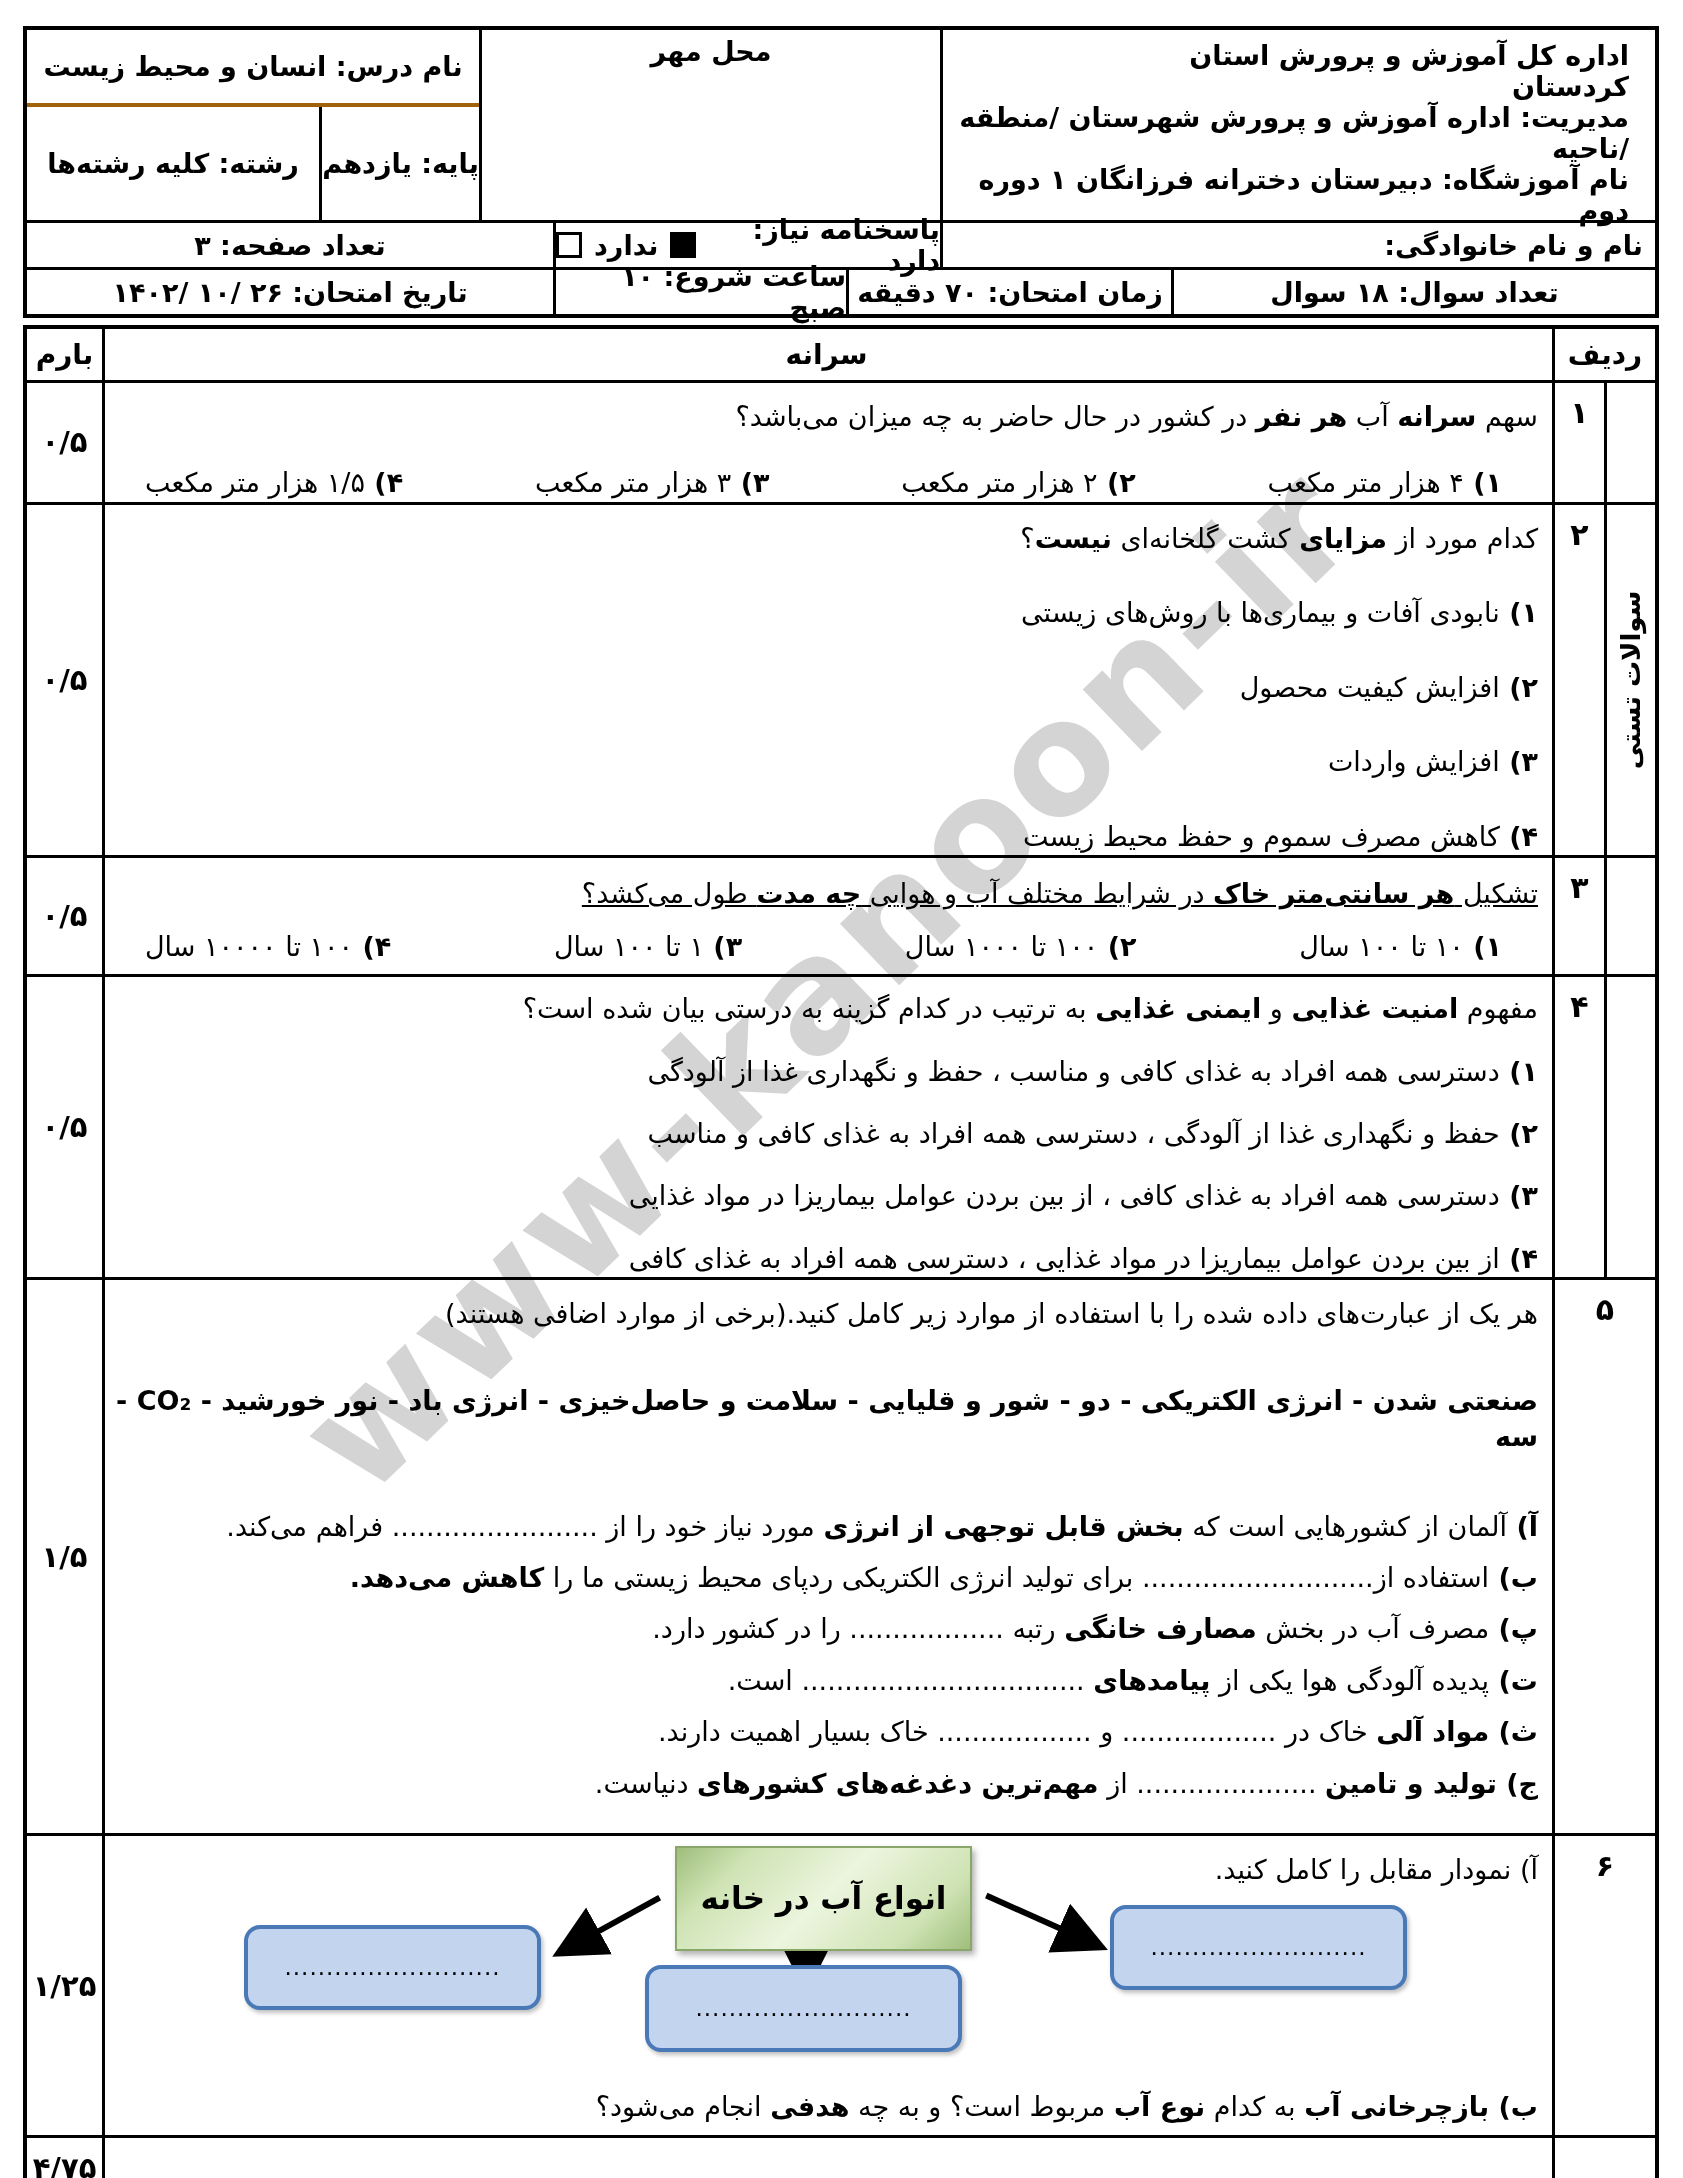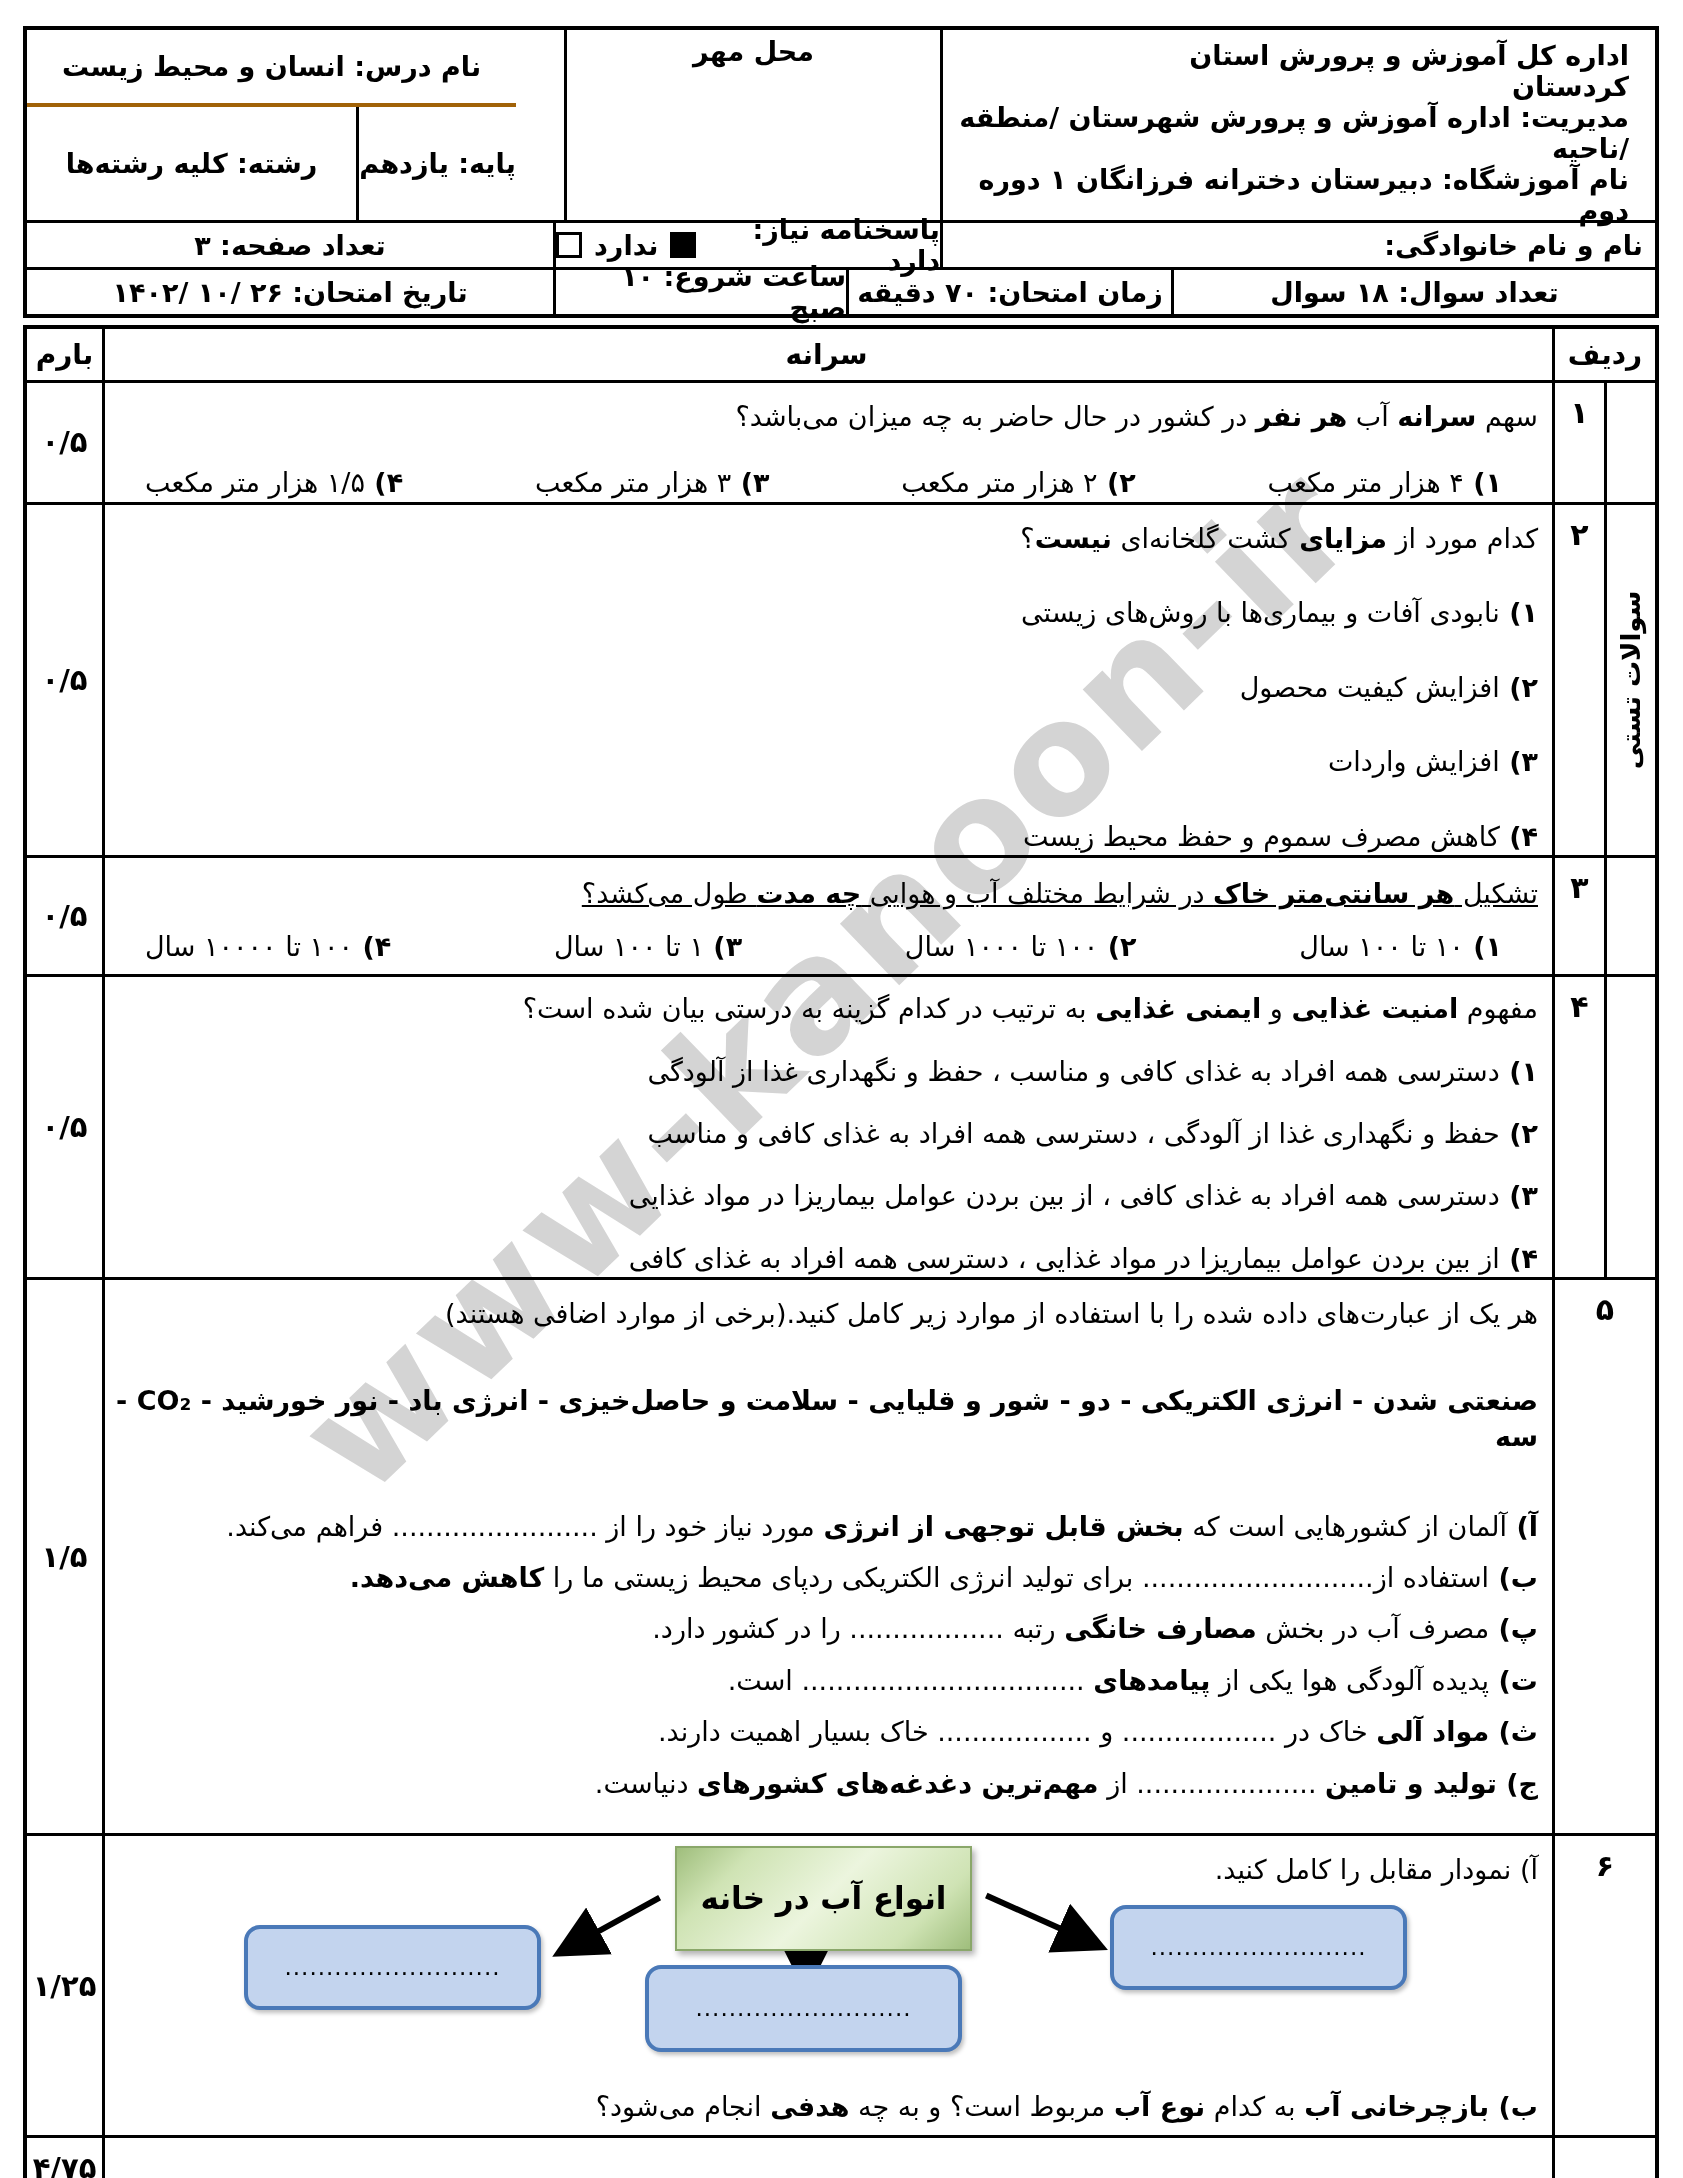--- a/index.html
+++ b/index.html
@@ -15,21 +15,21 @@
     font-size:156px; font-weight:bold; color:#8f8f8f; opacity:.38;
     letter-spacing:4px; white-space:nowrap; direction:ltr; pointer-events:none; }
 
   
   .htable { border:4px solid #000; width:1636px; font-weight:bold; font-size:27px; }
   .h-top { display:flex; height:190px; }
   .h-top > *:not(:last-child) { border-left:3px solid #000; }
   .org-cell { width:715px; padding:10px 26px 8px 10px; display:flex; flex-direction:column;
               justify-content:space-between; text-align:right; }
   .org-cell .l1 { padding-left:119px; }
-  .seal-cell { width:376px; text-align:center; padding-top:6px;margin-left:48px; }
+  .seal-cell { width:461px; text-align:center; padding-top:6px; }
   .left-stack { flex:1; display:flex; flex-direction:column; }
   .course-cell { height:77px; display:flex; align-items:center; justify-content:center;
                  border-bottom:4px solid #a16207; }
   .row2 { flex:1; display:flex; }
   .grade-cell { width:160px; border-left:3px solid #000; display:flex; align-items:center;
                 justify-content:center; }
   .major-cell { flex:1; display:flex; align-items:center; justify-content:center; }
   .h-row3, .h-row4 { display:flex; border-top:3px solid #000; height:47px; }
   .h-row3 > *:not(:last-child), .h-row4 > *:not(:last-child) { border-left:3px solid #000; }
   .hcell { display:flex; align-items:center; justify-content:center; }

